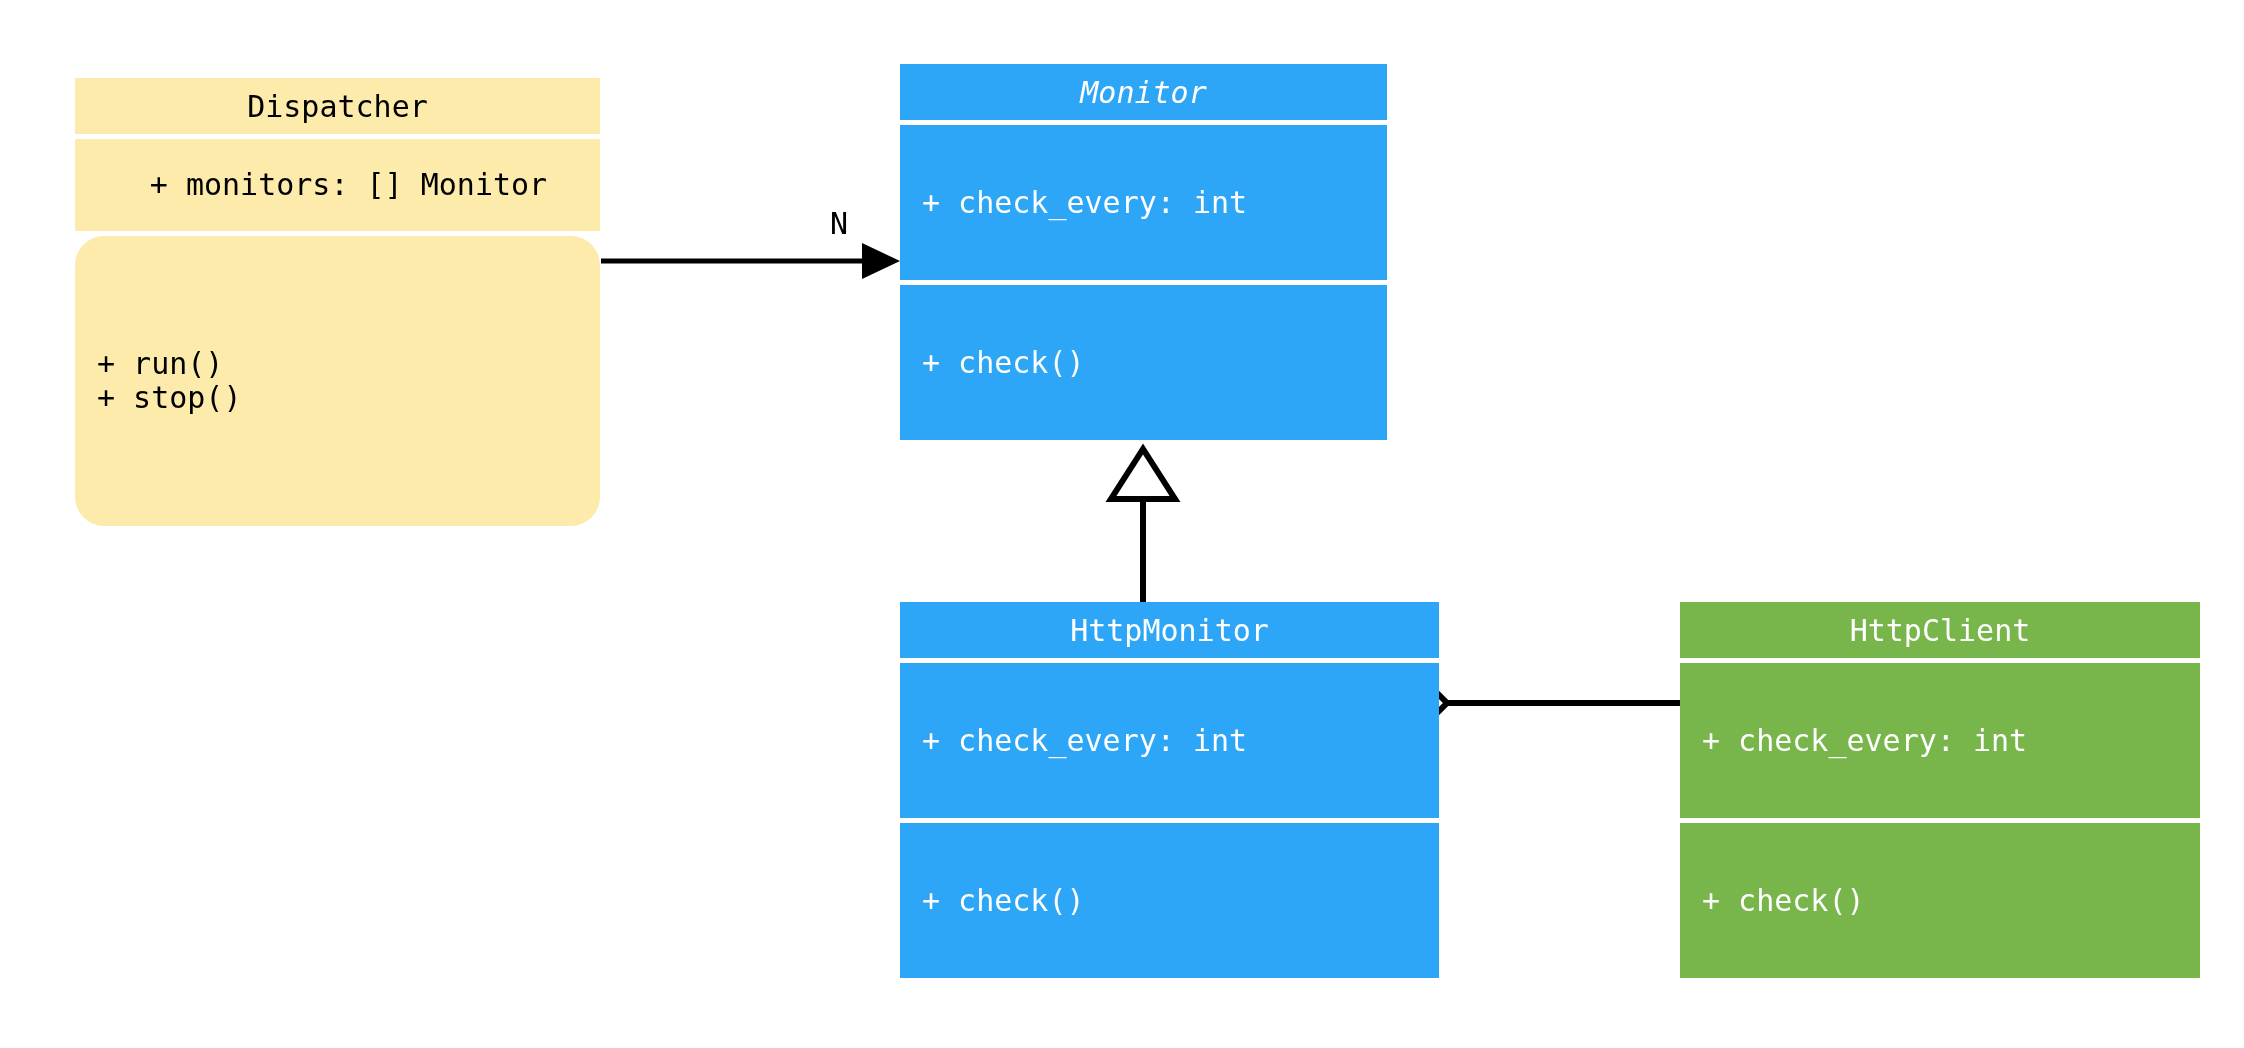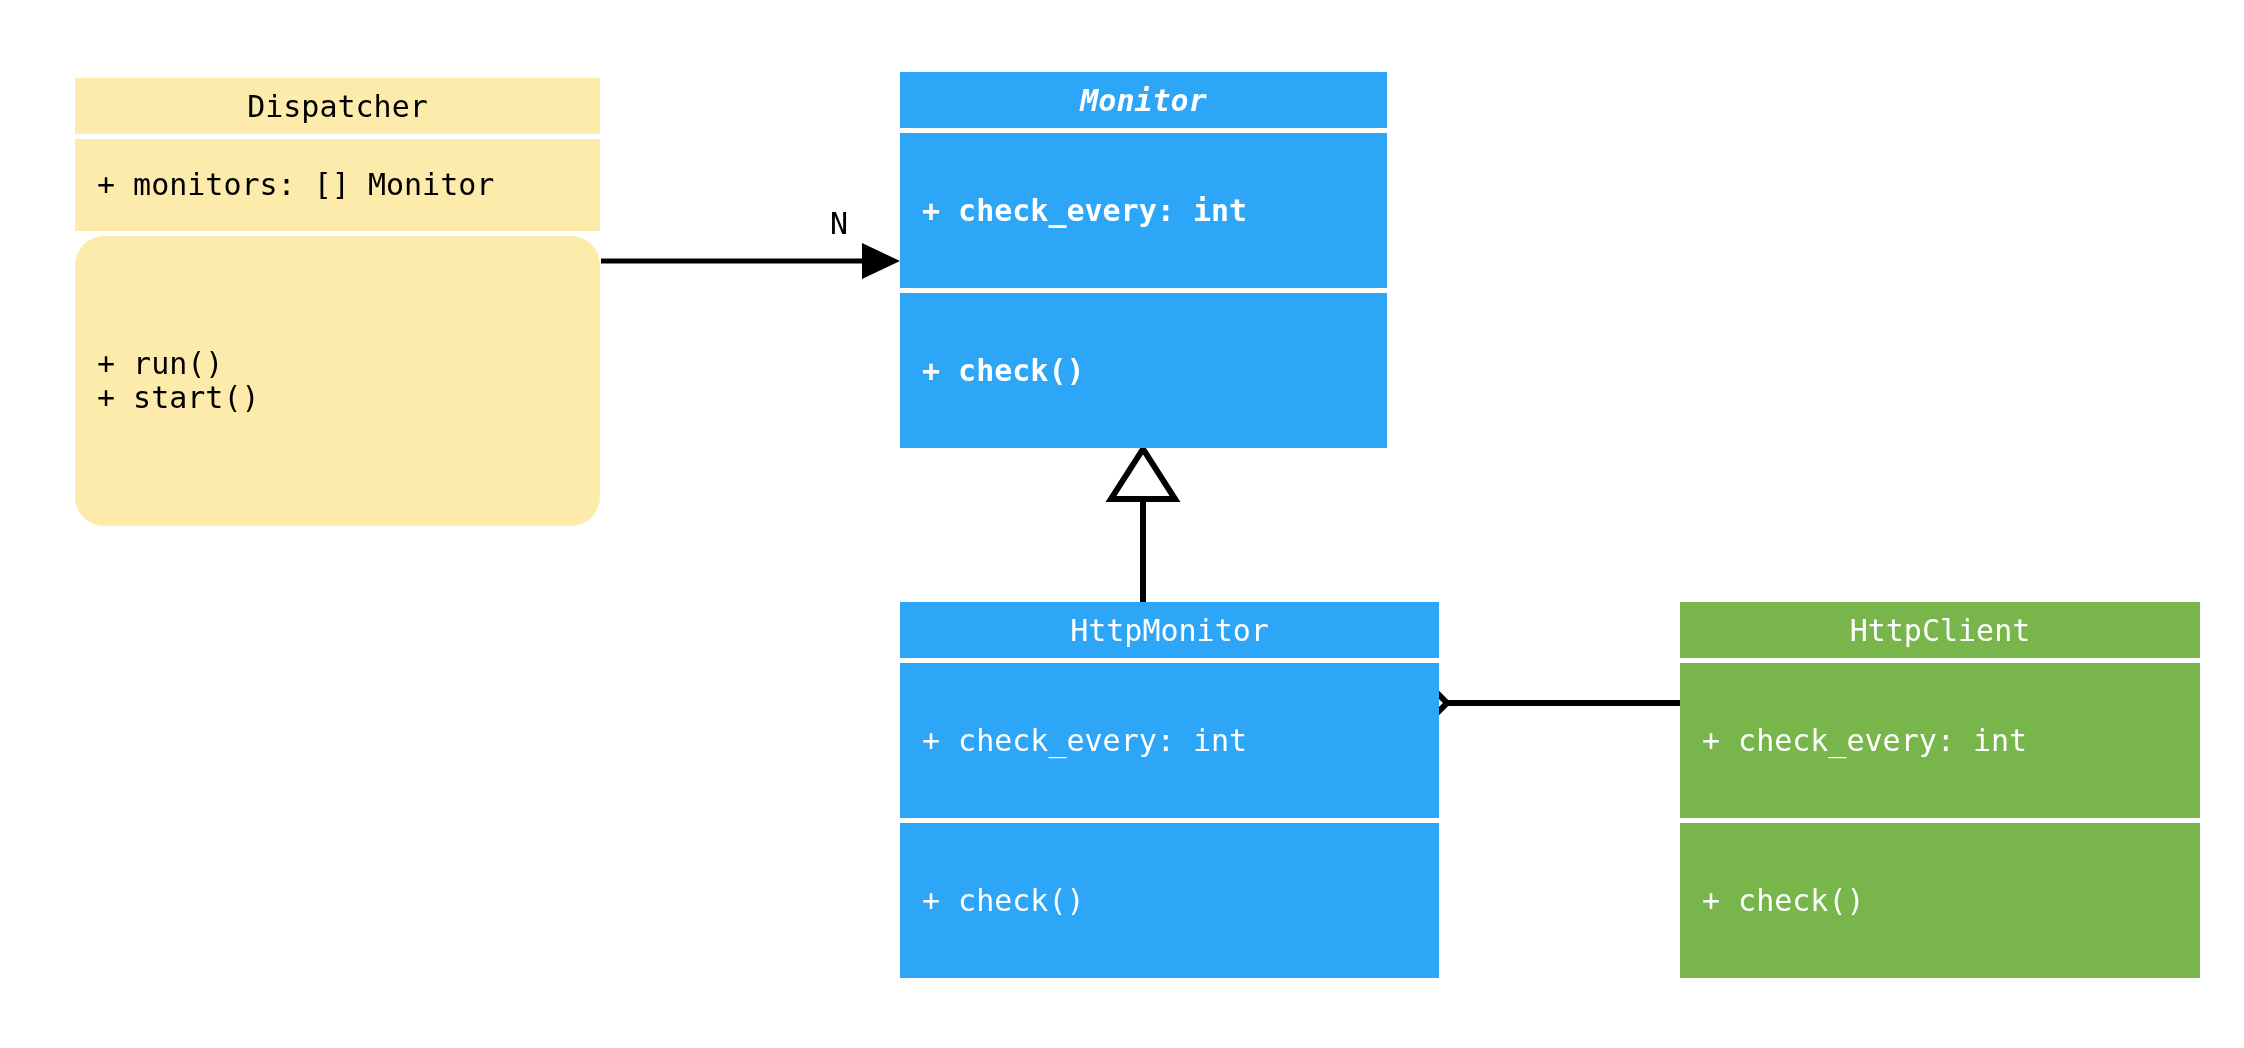--- a/index.html
+++ b/index.html
@@ -19,24 +19,24 @@
   .skin-yellow .compartment{background:#fdebac;}
   .skin-yellow .title-text,.skin-yellow .member{color:#000000;}
   .skin-blue .compartment{background:#2ea6f7;}
   .skin-blue .title-text,.skin-blue .member{color:#ffffff;}
   .skin-green .compartment{background:#78b64c;}
   .skin-green .title-text,.skin-green .member{color:#ffffff;}
 
   
   #cls-dispatcher{left:75px;top:78px;width:525px;}
   #cls-dispatcher .c-title{height:56px;}
-  #cls-dispatcher .c-attrs{height:92px;}
+  #cls-dispatcher .c-attrs{height:92px;align-items:center;}
   #cls-dispatcher .c-ops{height:290px;border-radius:29px;}
 
-  #cls-monitor{left:900px;top:72px;width:487px;font-weight:bold;}
+  #cls-monitor{left:900px;top:64px;width:487px;}
   #cls-monitor .c-title{height:56px;}
   #cls-monitor .c-attrs{height:155px;}
   #cls-monitor .c-ops{height:155px;}
 
   #cls-httpmonitor{left:900px;top:602px;width:539px;}
   #cls-httpmonitor .c-title{height:56px;}
   #cls-httpmonitor .c-attrs{height:155px;}
   #cls-httpmonitor .c-ops{height:155px;}
 
   #cls-httpclient{left:1680px;top:602px;width:520px;}
@@ -74,21 +74,21 @@
 
   <div class="uml-class skin-yellow" id="cls-dispatcher">
     <div class="compartment c-title">
       <div class="title-text">Dispatcher</div>
     </div>
     <div class="compartment c-attrs members-block">
       <div class="member">+ monitors: [] Monitor</div>
     </div>
     <div class="compartment c-ops members-block">
       <div class="member">+ run()</div>
-      <div class="member">+ start()</div>
+      <div class="member">+ stop()</div>
     </div>
   </div>
 
   <div class="uml-class skin-blue" id="cls-monitor">
     <div class="compartment c-title">
       <div class="title-text title-abstract">Monitor</div>
     </div>
     <div class="compartment c-attrs members-block">
       <div class="member">+ check_every: int</div>
     </div>

